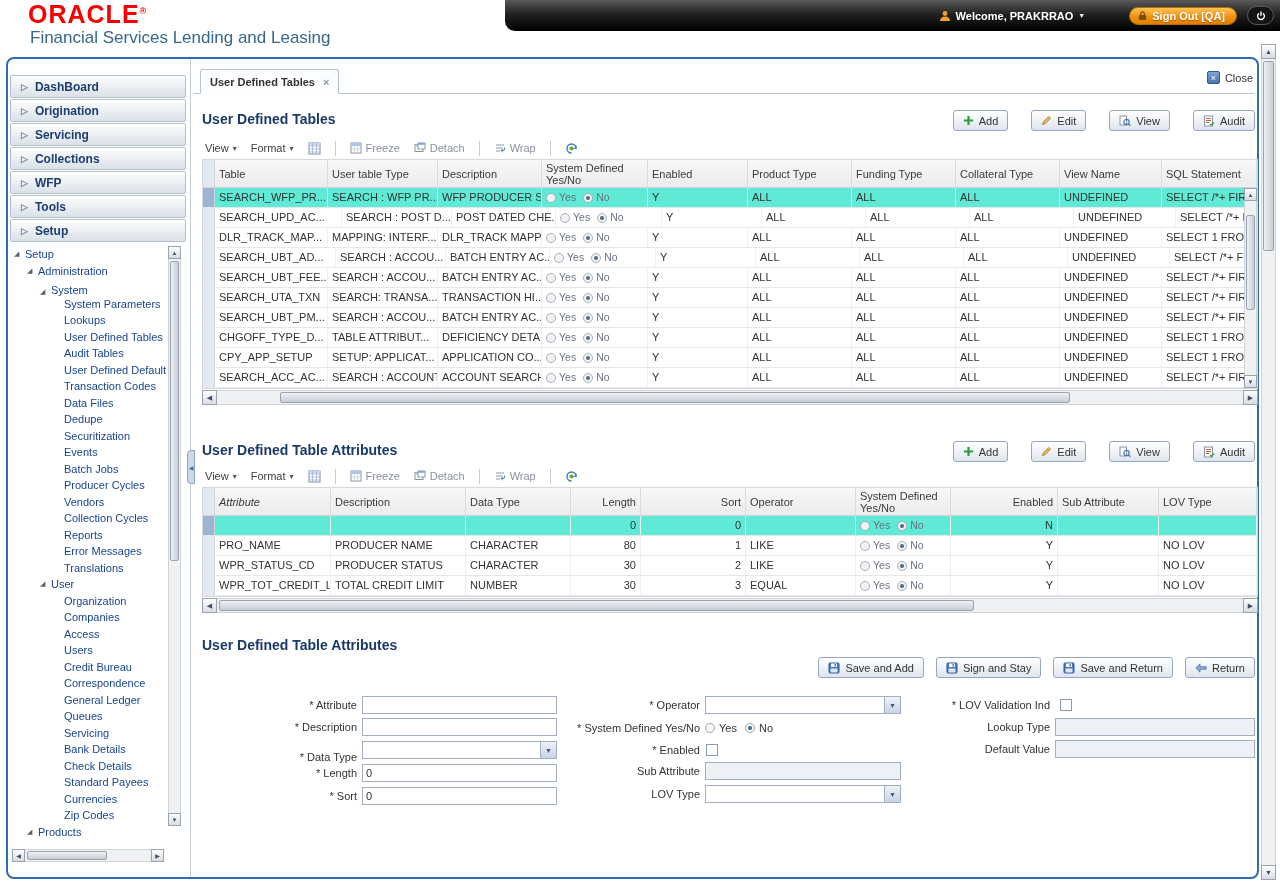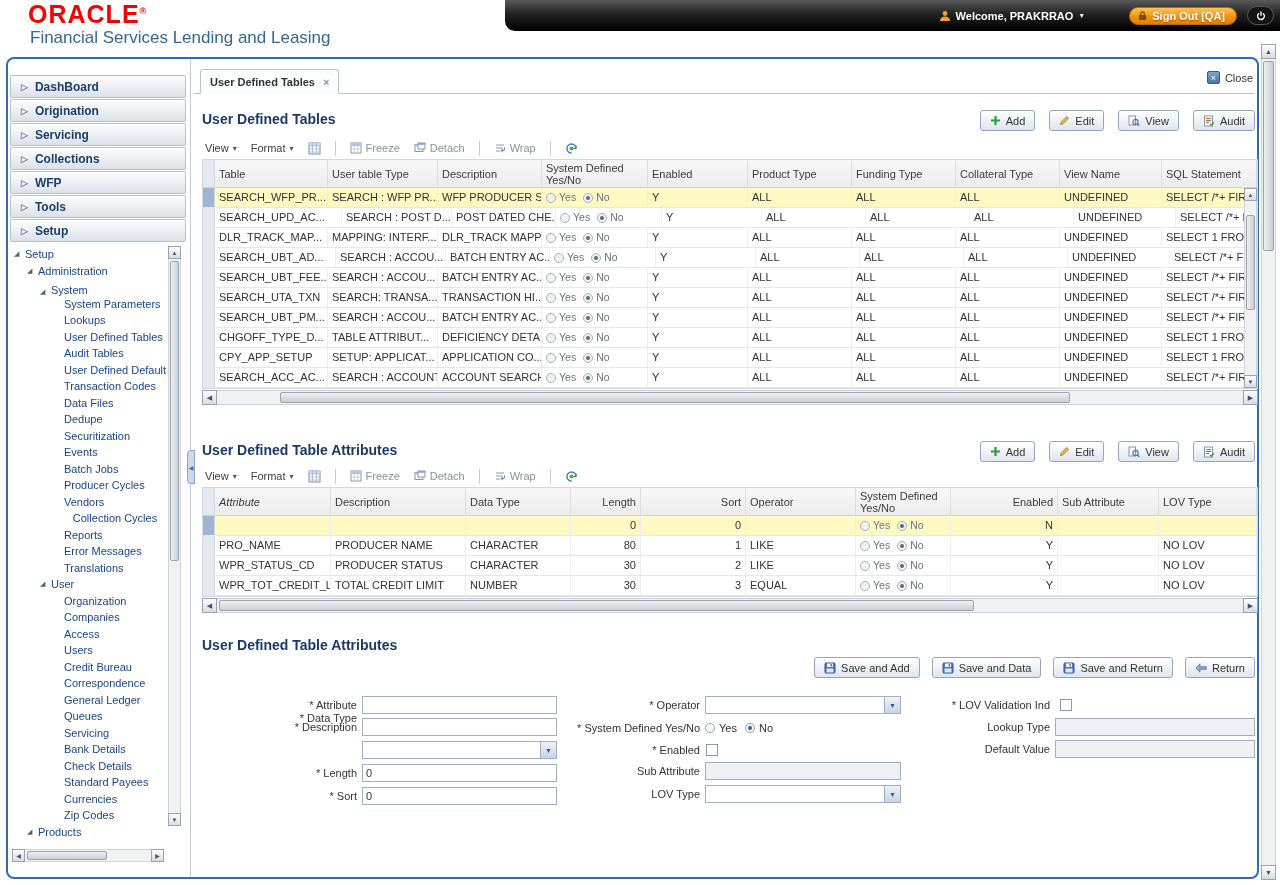--- a/index.html
+++ b/index.html
@@ -62,37 +62,37 @@
   .tabbar { position:absolute; left:0; top:8px; width:1060px; height:27px; border-bottom:1px solid #b9c3d0; }
   .tab { position:absolute; left:6px; bottom:-1px; height:25px; background:#fcfdfe;
     border:1px solid #b9c3d0; border-bottom:1px solid #fcfdfe; border-radius:3px 3px 0 0;
     display:flex; align-items:center; gap:8px; padding:0 9px; font-weight:bold; color:#333; }
   .tab-close { color:#8a93a0; font-size:11px; }
   .close-ctl { position:absolute; right:6px; top:12px; display:flex; align-items:center; gap:5px; color:#333; }
   .close-icon { width:13px; height:13px; border-radius:2px; border:1px solid #36598c;
     background:linear-gradient(#7da3d4,#4a74ab); color:#fff; font-size:9px;
     display:flex; align-items:center; justify-content:center; }
   .section-title { position:absolute; left:8px; font-size:14px; font-weight:bold; color:#19396b; white-space:nowrap; }
-  .action-btns { position:absolute; right:4px; display:flex; gap:14px; }
+  .action-btns { position:absolute; right:4px; display:flex; gap:23px; }
   .btn { height:21px; display:inline-flex; align-items:center; gap:5px; padding:0 9px;
     background:linear-gradient(#ffffff,#dfe5ee); border:1px solid #96a5c0; border-radius:3px; color:#333; }
   .toolbar { position:absolute; left:8px; height:20px; display:flex; align-items:center; gap:8px; color:#3f3f3f; }
   .tb-menu { display:flex; align-items:center; gap:4px; padding:2px 3px; }
   .mcaret { font-size:8px; color:#555; }
   .tb-btn { display:flex; align-items:center; gap:4px; padding:2px 3px; }
   .tb-btn.dim span { color:#8a919c; }
   .tb-sep { width:1px; height:15px; background:#c8cdd5; margin:0 3px; }
   
   .grid { position:absolute; border:1px solid #d4d8de; background:#fff; }
   .grid-content { width:100%; height:100%; }
   .grid-head { display:flex; height:28px; background:linear-gradient(#f7f7f7,#ececec); border-bottom:1px solid #cfd4da; }
   .gh-cell { flex:none; display:flex; align-items:center; padding:1px 4px; border-right:1px solid #d9dde2;
     color:#3a3a3a; white-space:pre-line; line-height:12px; overflow:hidden; }
   .grid-row { display:flex; height:20px; border-bottom:1px solid #e4e7eb; background:#fff; }
-  .grid-row.selected { background:#fef9c3; }
+  .grid-row.selected { background:#5eead4; }
   .g-cell { flex:none; padding:2px 4px; white-space:nowrap; overflow:hidden; border-right:1px solid #edf0f3; line-height:15px; }
   .gutter { width:12px; flex:none; background:#e4e9f0; border-right:1px solid #cfd6df; }
   .grid-row.selected .gutter { background:#9db4d2; }
   .radio-cell { display:flex; align-items:center; }
   .radio { width:10px; height:10px; flex:none; border:1px solid #9aa1ab; border-radius:50%; background:#fdfdfd;
     display:inline-block; position:relative; vertical-align:middle; }
   .radio.checked::after { content:""; position:absolute; left:2px; top:2px; width:4px; height:4px; border-radius:50%; background:#55687f; }
   .grid-row .radio { border-color:#aab0b8; background:#f1f2f4; }
   .r-label { margin:0 7px 0 3px; color:#6b7280; font-size:10.5px; }
   .g-vscroll { position:absolute; right:0; top:28px; bottom:0; width:13px; display:flex; flex-direction:column; background:#f0f1f3; }
@@ -249,21 +249,21 @@
         <span class="tree-label">Batch Jobs</span>
       </div>
       <div class="tree-item" style="padding-left: 41px;">
         <span class="tree-twisty"></span>
         <span class="tree-label">Producer Cycles</span>
       </div>
       <div class="tree-item" style="padding-left: 41px;">
         <span class="tree-twisty"></span>
         <span class="tree-label">Vendors</span>
       </div>
-      <div class="tree-item" style="padding-left: 41px; justify-content: center;">
+      <div class="tree-item" style="padding-left: 41px;">
         <span class="tree-twisty"></span>
         <span class="tree-label">Collection Cycles</span>
       </div>
       <div class="tree-item" style="padding-left: 41px;">
         <span class="tree-twisty"></span>
         <span class="tree-label">Reports</span>
       </div>
       <div class="tree-item" style="padding-left: 41px;">
         <span class="tree-twisty"></span>
         <span class="tree-label">Error Messages</span>
@@ -857,21 +857,21 @@
       </span>
     <span class="btn">
       <span class="icon">
           <svg width="12" height="12" viewBox="0 0 12 12">
             <rect x="1" y="1" width="10" height="10" rx="1" fill="#4a78b8" stroke="#2c5a94"></rect>
             <rect x="3" y="1.5" width="6" height="3.4" fill="#fff"></rect>
             <rect x="6.5" y="2" width="1.5" height="2.4" fill="#4a78b8"></rect>
             <rect x="2.5" y="6.5" width="7" height="4" fill="#dce6f4"></rect>
           </svg>
         </span>
-      <span>Save and Data</span>
+      <span>Sign and Stay</span>
       </span>
     <span class="btn">
       <span class="icon">
           <svg width="12" height="12" viewBox="0 0 12 12">
             <rect x="1" y="1" width="10" height="10" rx="1" fill="#4a78b8" stroke="#2c5a94"></rect>
             <rect x="3" y="1.5" width="6" height="3.4" fill="#fff"></rect>
             <rect x="6.5" y="2" width="1.5" height="2.4" fill="#4a78b8"></rect>
             <rect x="2.5" y="6.5" width="7" height="4" fill="#dce6f4"></rect>
           </svg>
         </span>
@@ -884,21 +884,21 @@
           </svg>
         </span>
       <span>Return</span>
       </span>
   </div>
 
   <div class="f-label" style="left:8px;top:637px;width:155px;">* Attribute</div>
   <input class="t-input" style="left: 168px; top: 637px; width: 195px;" value="">
   <div class="f-label" style="left:8px;top:659px;width:155px;">* Description</div>
   <input class="t-input" style="left: 168px; top: 659px; width: 195px;" value="">
-  <div class="f-label" style="left:8px;top:650px;width:155px;">* Data Type</div>
+  <div class="f-label" style="left:8px;top:689px;width:155px;">* Data Type</div>
   <span class="sel" style="left:168px;top:682px;width:195px;">
       <span class="sel-val"></span>
       <span class="caret">▼</span>
     </span>
   <div class="f-label" style="left:8px;top:705px;width:155px;">* Length</div>
   <input class="t-input" style="left: 168px; top: 705px; width: 195px;" value="0">
   <div class="f-label" style="left:8px;top:728px;width:155px;">* Sort</div>
   <input class="t-input" style="left: 168px; top: 728px; width: 195px;" value="0">
 
   <div class="f-label" style="left:346px;top:637px;width:160px;">* Operator</div>

